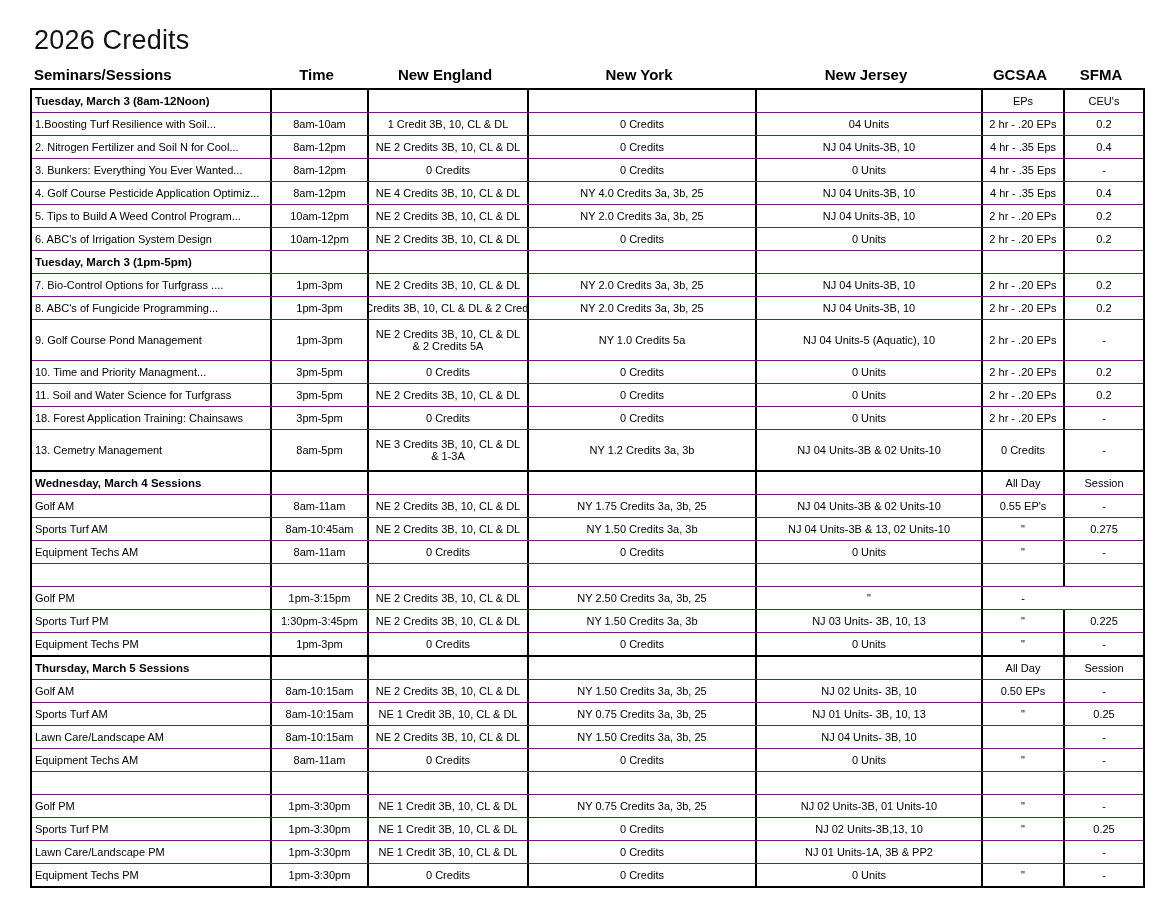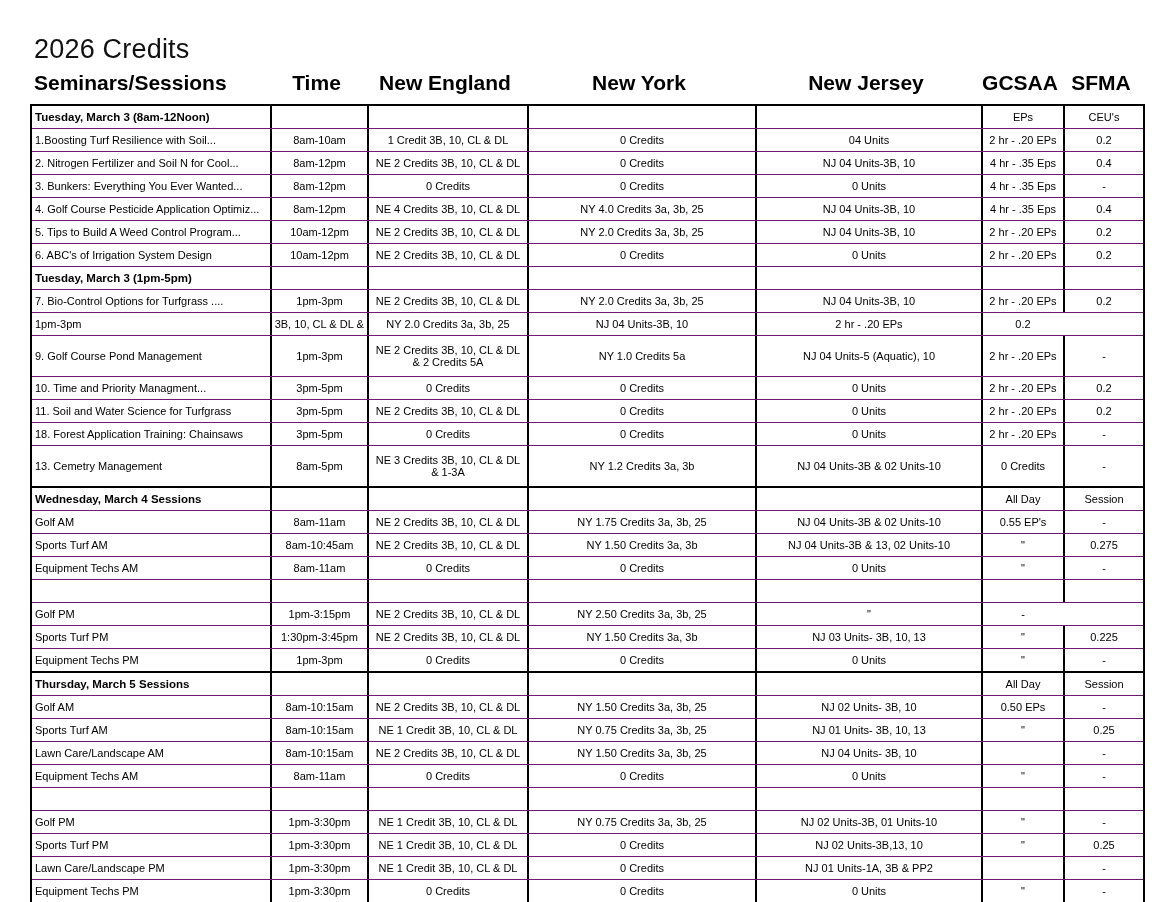--- a/index.html
+++ b/index.html
@@ -3,27 +3,27 @@
 <meta charset="utf-8">
 <style>
   html,body { margin:0; padding:0; background:#fff; }
   body {
     width:1173px; height:902px; overflow:hidden;
     font-family:"Liberation Sans", sans-serif; color:#000;
   }
   .page { padding:18px 0 0 30px; }
   .title {
     font-size:27px; font-weight:400; color:#111;
-    margin:16px 0 4px 4px; letter-spacing:0.2px;
+    margin:7px 0 4px 4px; letter-spacing:0.2px;
   }
   .cols { display:grid; grid-template-columns:238px 97px 160px 228px 226px 82px 80px; }
-  .hdr-row { font-weight:bold; font-size:21px; height:28px; align-items:center; width:1111px; }
+  .hdr-row { font-weight:bold; font-size:15px; height:28px; align-items:center; width:1111px; }
   .hdr-cell { text-align:center; }
   .hdr-cell.first { text-align:left; padding-left:4px; }
-  .tbl { border:2px solid #000; width:1111px; box-sizing:content-box;margin-top:7px; }
+  .tbl { border:2px solid #000; width:1111px; box-sizing:content-box; }
   .row { border-top:1px solid #701a75; }
   .row:first-child { border-top:none; }
   .row.thick { border-top:2px solid #000; }
   .cell {
     border-left:2px solid #000;
     height:22px; box-sizing:border-box;
     display:flex; align-items:center; justify-content:center;
     font-size:11px; line-height:1.1;
     overflow:hidden; white-space:nowrap;
     padding:0 2px;
@@ -125,20 +125,21 @@
       <div class="cols row">
         <div class="cell">7. Bio-Control Options for Turfgrass ....</div>
         <div class="cell">1pm-3pm</div>
         <div class="cell">NE 2 Credits 3B, 10, CL &amp; DL</div>
         <div class="cell">NY 2.0 Credits 3a, 3b, 25</div>
         <div class="cell">NJ 04 Units-3B, 10</div>
         <div class="cell">2 hr - .20 EPs</div>
         <div class="cell">0.2</div>
       </div>
       <div class="cols row">
+        <div class="cell">8. ABC's of Fungicide Programming...</div>
         <div class="cell">1pm-3pm</div>
         <div class="cell">Credits 3B, 10, CL &amp; DL &amp; 2 Credi</div>
         <div class="cell">NY 2.0 Credits 3a, 3b, 25</div>
         <div class="cell">NJ 04 Units-3B, 10</div>
         <div class="cell">2 hr - .20 EPs</div>
         <div class="cell">0.2</div>
       </div>
       <div class="cols row tall">
         <div class="cell">9. Golf Course Pond Management</div>
         <div class="cell">1pm-3pm</div>

